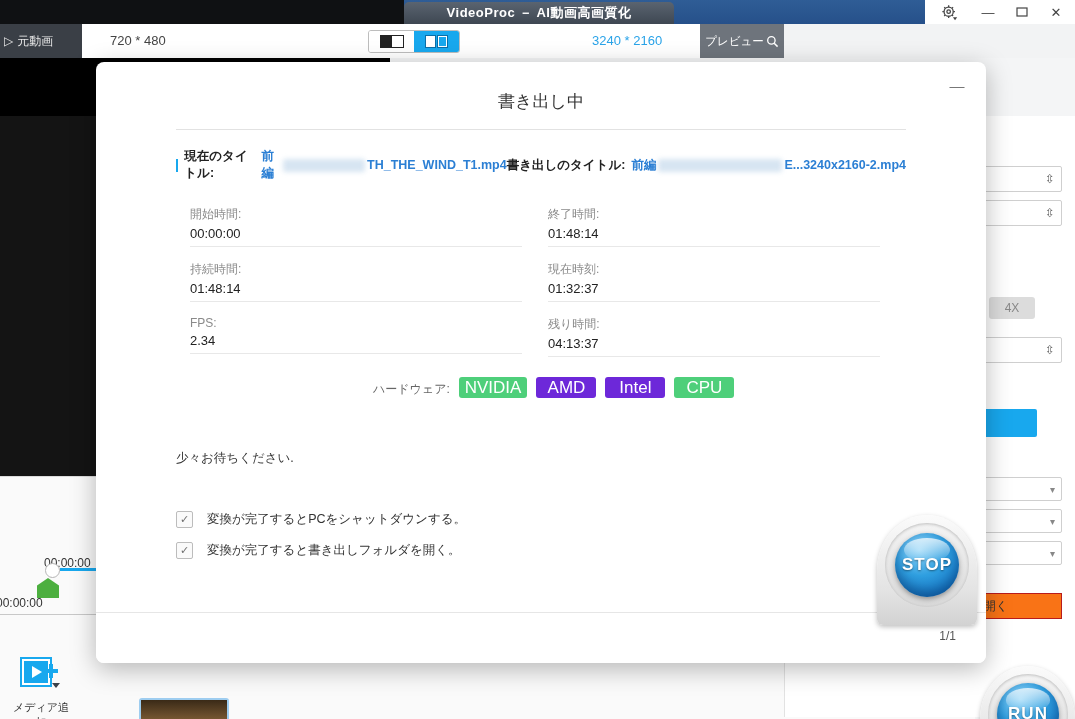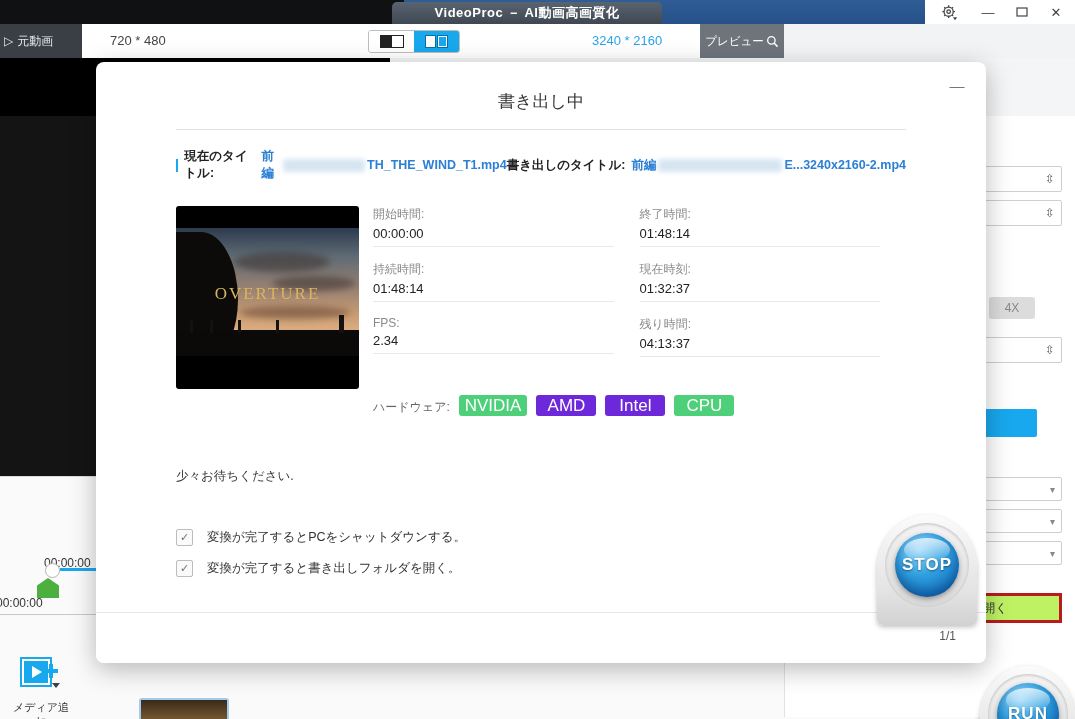--- a/index.html
+++ b/index.html
@@ -6,21 +6,21 @@
   body{
     width:1075px;height:719px;overflow:hidden;
     font-family:"Liberation Sans","DejaVu Sans",sans-serif;
     font-size:12px;color:#333;background:#ffffff;position:relative;
   }
   
   .titlebar{position:absolute;left:0;top:0;width:1075px;height:24px;
     background:linear-gradient(180deg,#2f5d96 0%,#26508a 100%);}
   .titlebar-left-dark{position:absolute;left:0;top:0;width:404px;height:24px;
     background:#0f1113;}
-  .title-tab{position:absolute;left:392px;top:2px;width:270px;height:22px;
+  .title-tab{position:absolute;left:404px;top:2px;width:270px;height:22px;
     background:linear-gradient(180deg,#5a6470 0%,#3e4752 100%);
     border-radius:5px 5px 0 0;color:#fff;font-weight:bold;font-size:13px;
     display:flex;align-items:center;justify-content:center;letter-spacing:.5px;}
   .win-controls{position:absolute;right:0;top:0;height:24px;display:flex;
     align-items:center;background:#ffffff;padding:0 2px;}
   .win-btn{width:34px;height:24px;display:flex;align-items:center;justify-content:center;
     color:#444;font-size:13px;}
   .gear-wrap{width:44px;height:24px;display:flex;align-items:center;justify-content:center;}
   
   .toolbar{position:absolute;left:0;top:24px;width:1075px;height:34px;background:#ececec;}
@@ -52,21 +52,21 @@
     display:flex;align-items:center;justify-content:flex-end;padding-right:6px;color:#666;}
   .hint{color:#2a8fe0;font-size:11.5px;padding-left:14px;}
   .scalebtns{display:flex;gap:8px;padding-left:150px;}
   .scale-btn{width:46px;height:22px;background:#dcdcdc;color:#888;border-radius:3px;
     display:flex;align-items:center;justify-content:center;font-size:12px;}
   .blue-btn{width:62px;height:28px;background:#18a8ee;border-radius:2px;}
   .out-file{font-size:12px;color:#333;padding-left:14px;}
   .select{height:22px;border:1px solid #cfcfcf;background:#fff;border-radius:2px;
     display:flex;align-items:center;justify-content:flex-end;padding-right:6px;color:#888;font-size:10px;}
   .minibtns{display:flex;margin:0 14px;}
-  .mini-btn{flex:1;height:24px;border:3px solid #b91c1c;background:#bef264;
+  .mini-btn{flex:1;height:24px;border:1px solid #b91c1c;background:#f97316;
     display:flex;align-items:center;justify-content:center;font-size:12px;color:#333;font-family:Liberation Mono, monospace;}
   .mini-btn+.mini-btn{border-left:none;}
   .verter{font-size:12px;color:#555;padding-left:14px;margin-top:6px;}
   
   .tl-time-a{position:absolute;left:44px;top:498px;color:#333;font-size:12px;}
   .tl-time-b{position:absolute;left:-4px;top:538px;color:#333;font-size:12px;}
   .tl-track{position:absolute;left:60px;top:510px;width:40px;height:3px;background:#18a8ee;}
   .tl-knob{position:absolute;left:45px;top:505px;width:13px;height:13px;border-radius:50%;
     background:#fff;border:1px solid #b5b5b5;}
   .tl-green{position:absolute;left:37px;top:520px;width:22px;height:20px;background:#4caf3f;
@@ -323,34 +323,20 @@
     </div>
     <div class="title-block">
       <span class="tl-label">書き出しのタイトル:</span>
       <span class="tl-value">前編</span>
       <span class="blurbox" style="width:124px;"></span>
       <span class="tl-value" style="margin-left:0;">E...3240x2160-2.mp4</span>
     </div>
   </div>
 
   <div class="content">
-    <div class="preview">
-      <div class="sky"></div>
-      <div class="cloud" style="left:58px;top:46px;width:96px;height:20px;"></div>
-      <div class="cloud" style="left:96px;top:70px;width:84px;height:15px;"></div>
-      <div class="cloud" style="left:64px;top:100px;width:110px;height:13px;background:rgba(90,60,45,.5);"></div>
-      <div class="tree"></div>
-      <div class="ground"></div>
-      <div class="post" style="left:14px;"></div>
-      <div class="post" style="left:34px;"></div>
-      <div class="post" style="left:62px;"></div>
-      <div class="post" style="left:100px;"></div>
-      <div class="post" style="left:163px;height:18px;width:5px;"></div>
-      <div class="overture">OVERTURE</div>
-    </div>
 
     <div class="stats">
       <div class="stat-col">
         <div class="stat">
           <div class="stat-k">開始時間:</div>
           <div class="stat-v">00:00:00</div>
         </div>
         <div class="stat">
           <div class="stat-k">持続時間:</div>
           <div class="stat-v">01:48:14</div>

